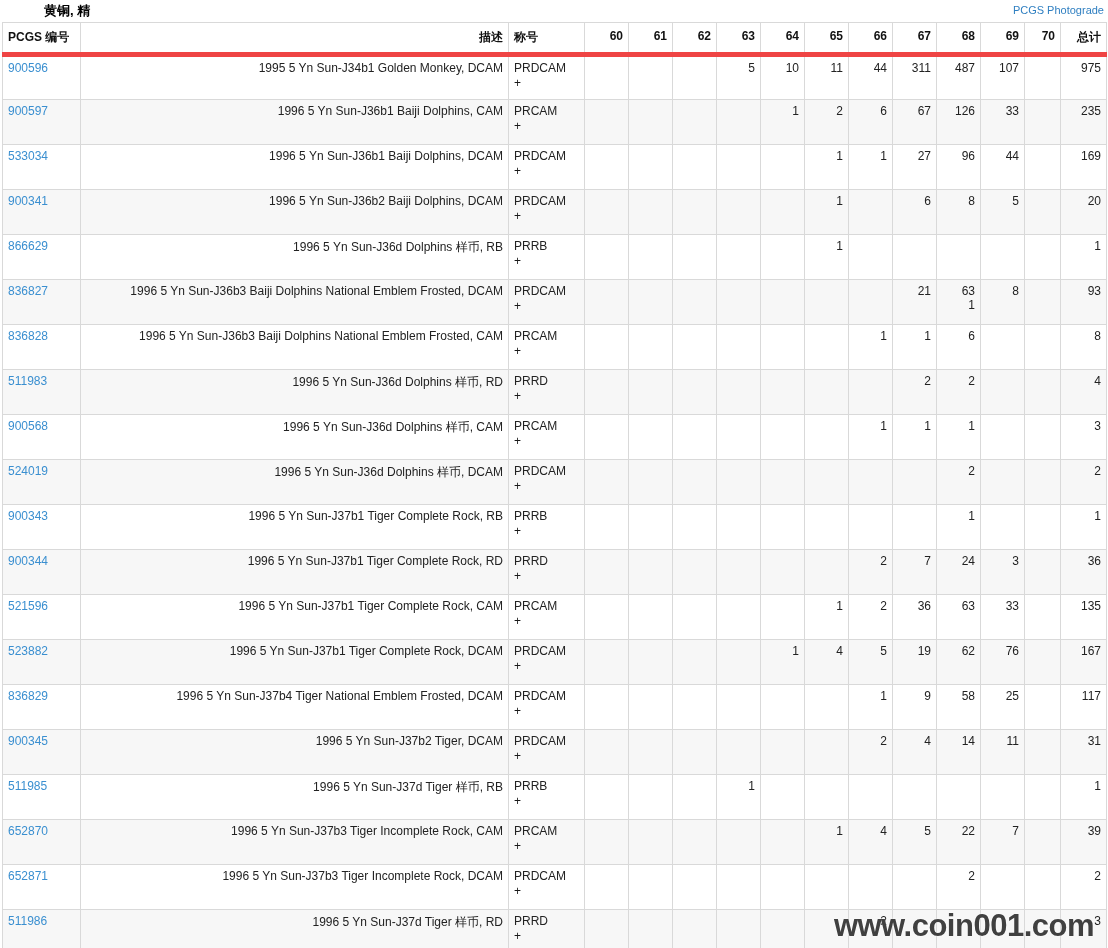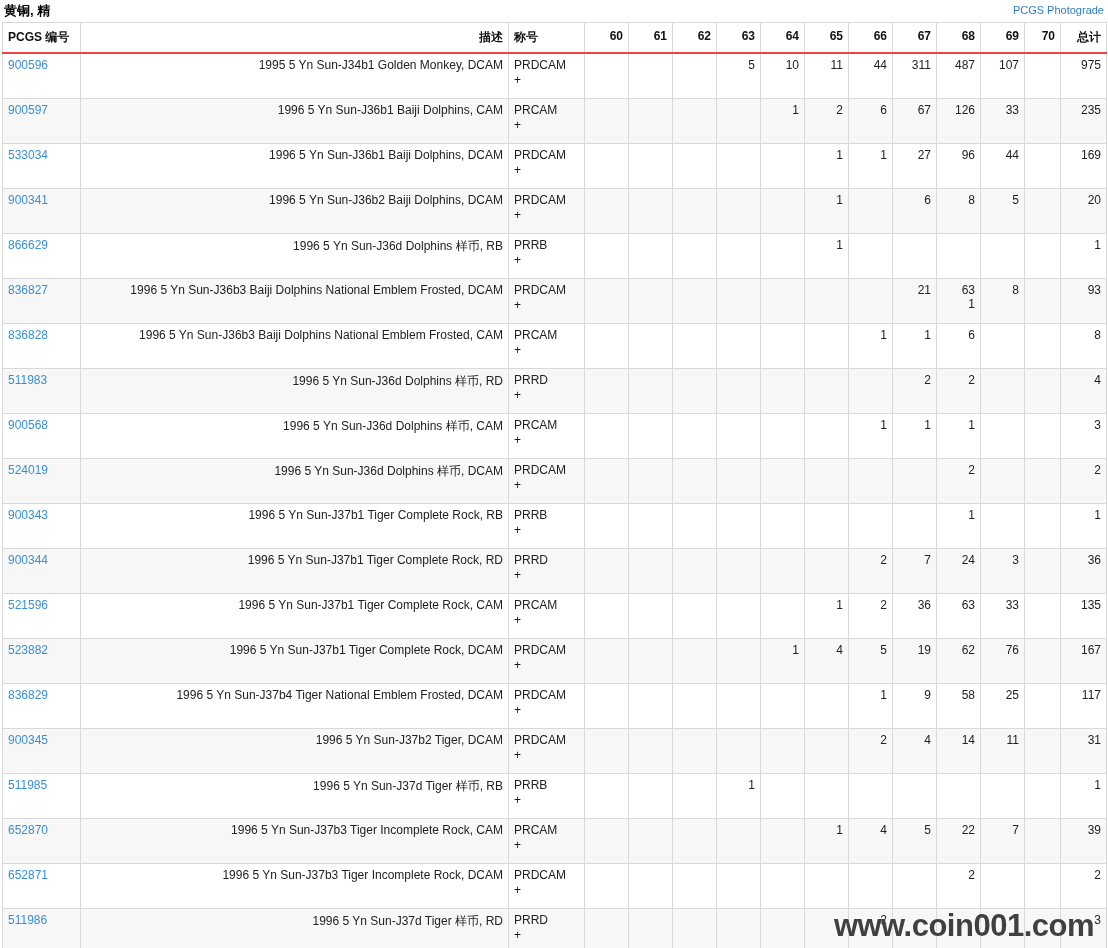--- a/index.html
+++ b/index.html
@@ -19,20 +19,21 @@
     position: relative;
     height: 22px;
     padding: 2px 0 0 4px;
     box-sizing: border-box;
   }
   .page-title {
     font-size: 13px;
     font-weight: bold;
     color: #000;
     line-height: 18px;
+    margin-left: 40px;
   }
   .photograde-link {
     position: absolute;
     right: 4px;
     top: 4px;
     font-size: 11px;
     color: #2f7fc1;
     text-decoration: none;
   }
   table.grid {
@@ -47,21 +48,21 @@
     color: #222;
     vertical-align: top;
     padding: 4px 5px 4px 5px;
     box-sizing: border-box;
   }
   table.grid thead th {
     background: #ffffff;
     font-weight: bold;
     font-size: 12px;
     color: #111;
-    border-bottom: 2px solid #ef4444;
+    border-bottom: 5px solid #ef4444;
     border-top: 1px solid #d9d9d9;
     padding-top: 6px;
     padding-bottom: 6px;
     white-space: nowrap;
   }
   th.col-num, td.col-num { text-align: right; }
   th.col-id, td.col-id { text-align: left; }
   th.col-desc, td.col-desc { text-align: right; }
   th.col-grade, td.col-grade { text-align: left; margin-top: 43px; }
   th.col-total, td.col-total { text-align: right; }

